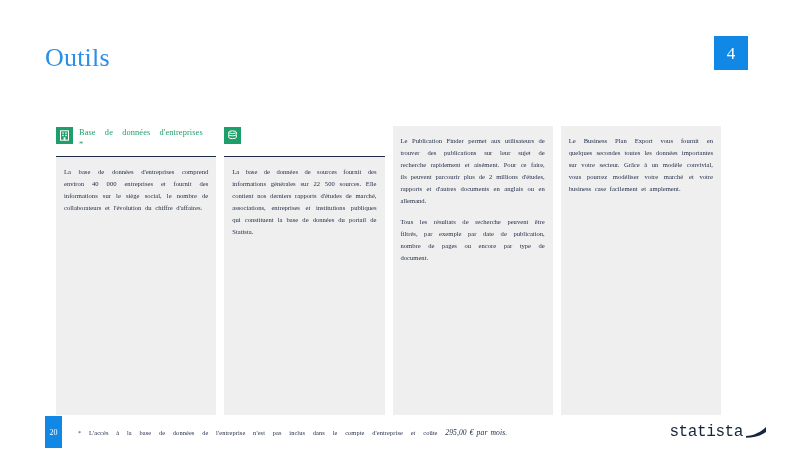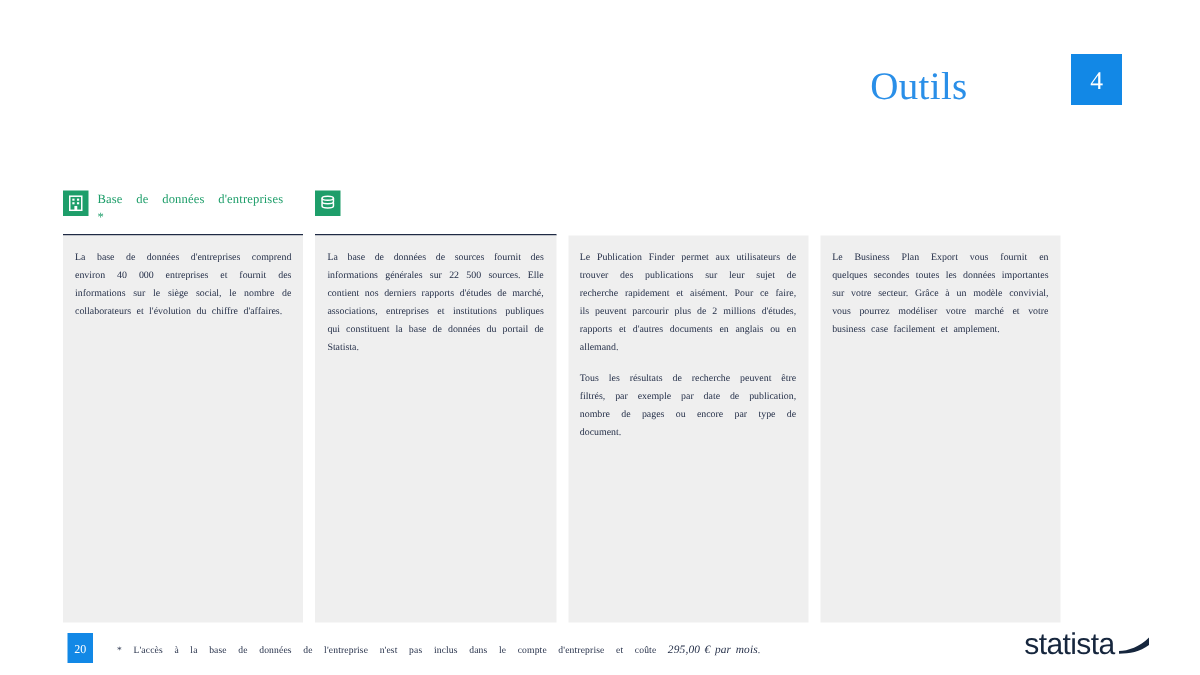--- a/index.html
+++ b/index.html
@@ -37,21 +37,20 @@
     justify-content: center;
     line-height: 1;
   }
 
   
   .header {
     position: absolute;
     top: 44px;
     left: 45px;
     width: 600px;
-    text-align: right;
   }
   .title {
     font-family: "Liberation Serif", serif;
     font-size: 26px;
     color: #2a8fe8;
     line-height: 1.1;
     margin: 0;
     font-weight: normal;
     letter-spacing: 0.2px;
   }
@@ -61,25 +60,24 @@
     color: #a7a7a7;
     margin: 11px 0 0 0;
     letter-spacing: 0.4px;
     word-spacing: 5px;
   }
 
   
   .cards {
     position: absolute;
     top: 126px;
-    left: 42px;
+    left: 56px;
     width: 665px;
     display: flex;
     gap: 8px;
-    align-items: flex-end;
   }
   .card {
     width: 172px;
     display: flex;
     flex-direction: column;
   }
 
   .card-head {
     display: flex;
     align-items: flex-start;
@@ -135,21 +133,21 @@
     position: absolute;
     left: 45px;
     bottom: 8px;
     right: 38px;
     height: 20px;
     display: flex;
     align-items: center;
   }
   .footer-badge {
     width: 17px;
-    height: 20px;
+    height: 32px;
     background: #1288e6;
     color: #ffffff;
     font-family: Liberation Serif, serif;
     font-size: 8px;
     display: flex;
     align-items: center;
     justify-content: center;
     flex: 0 0 17px;
   }
   .footer-note {
@@ -167,22 +165,22 @@
 
   .logo {
     position: absolute;
     right: 33px;
     bottom: 10px;
     display: flex;
     align-items: center;
     gap: 2px;
   }
   .logo-word {
-    font-family: Liberation Sans, sans-serif;
-    font-size: 20px;
+    font-family: Liberation Mono, monospace;
+    font-size: 16px;
     color: #16263d;
     letter-spacing: -0.4px;
     line-height: 1;
   }
   .logo-mark { display: block; }
 </style>
 </head>
 <body>
 
 <div class="slide">

